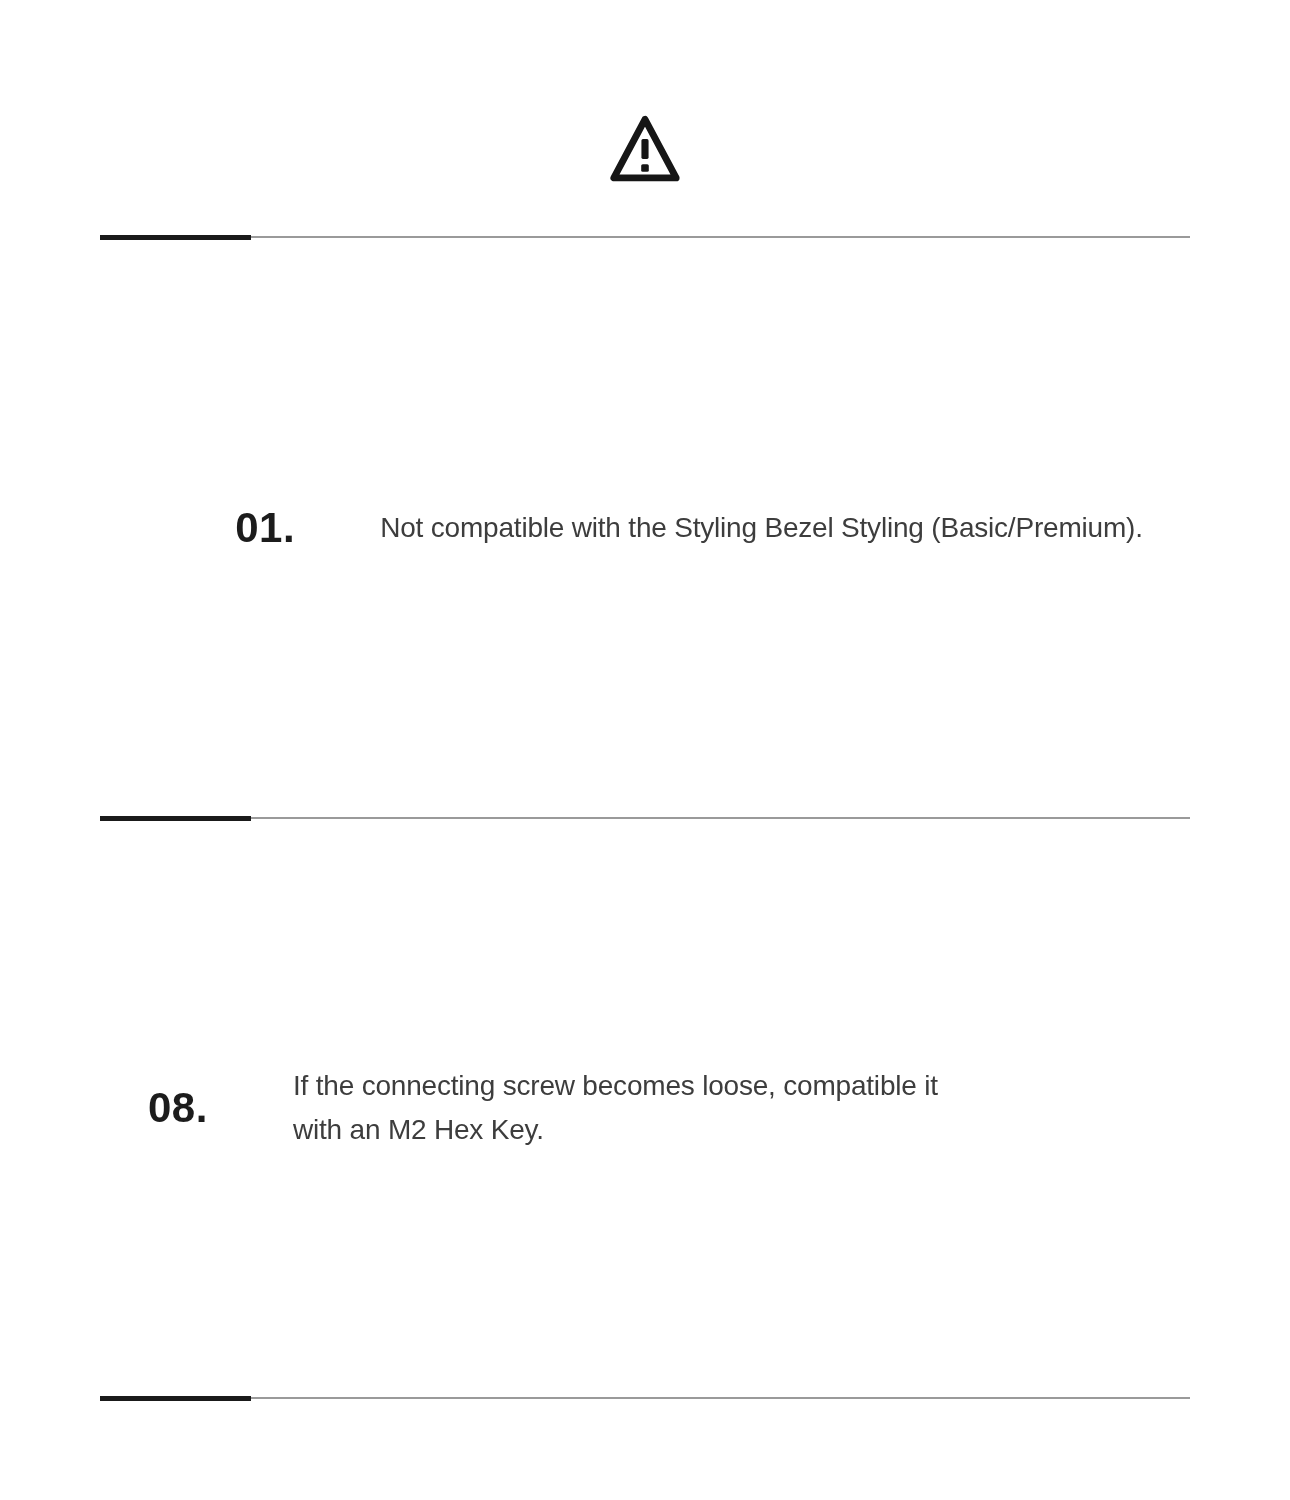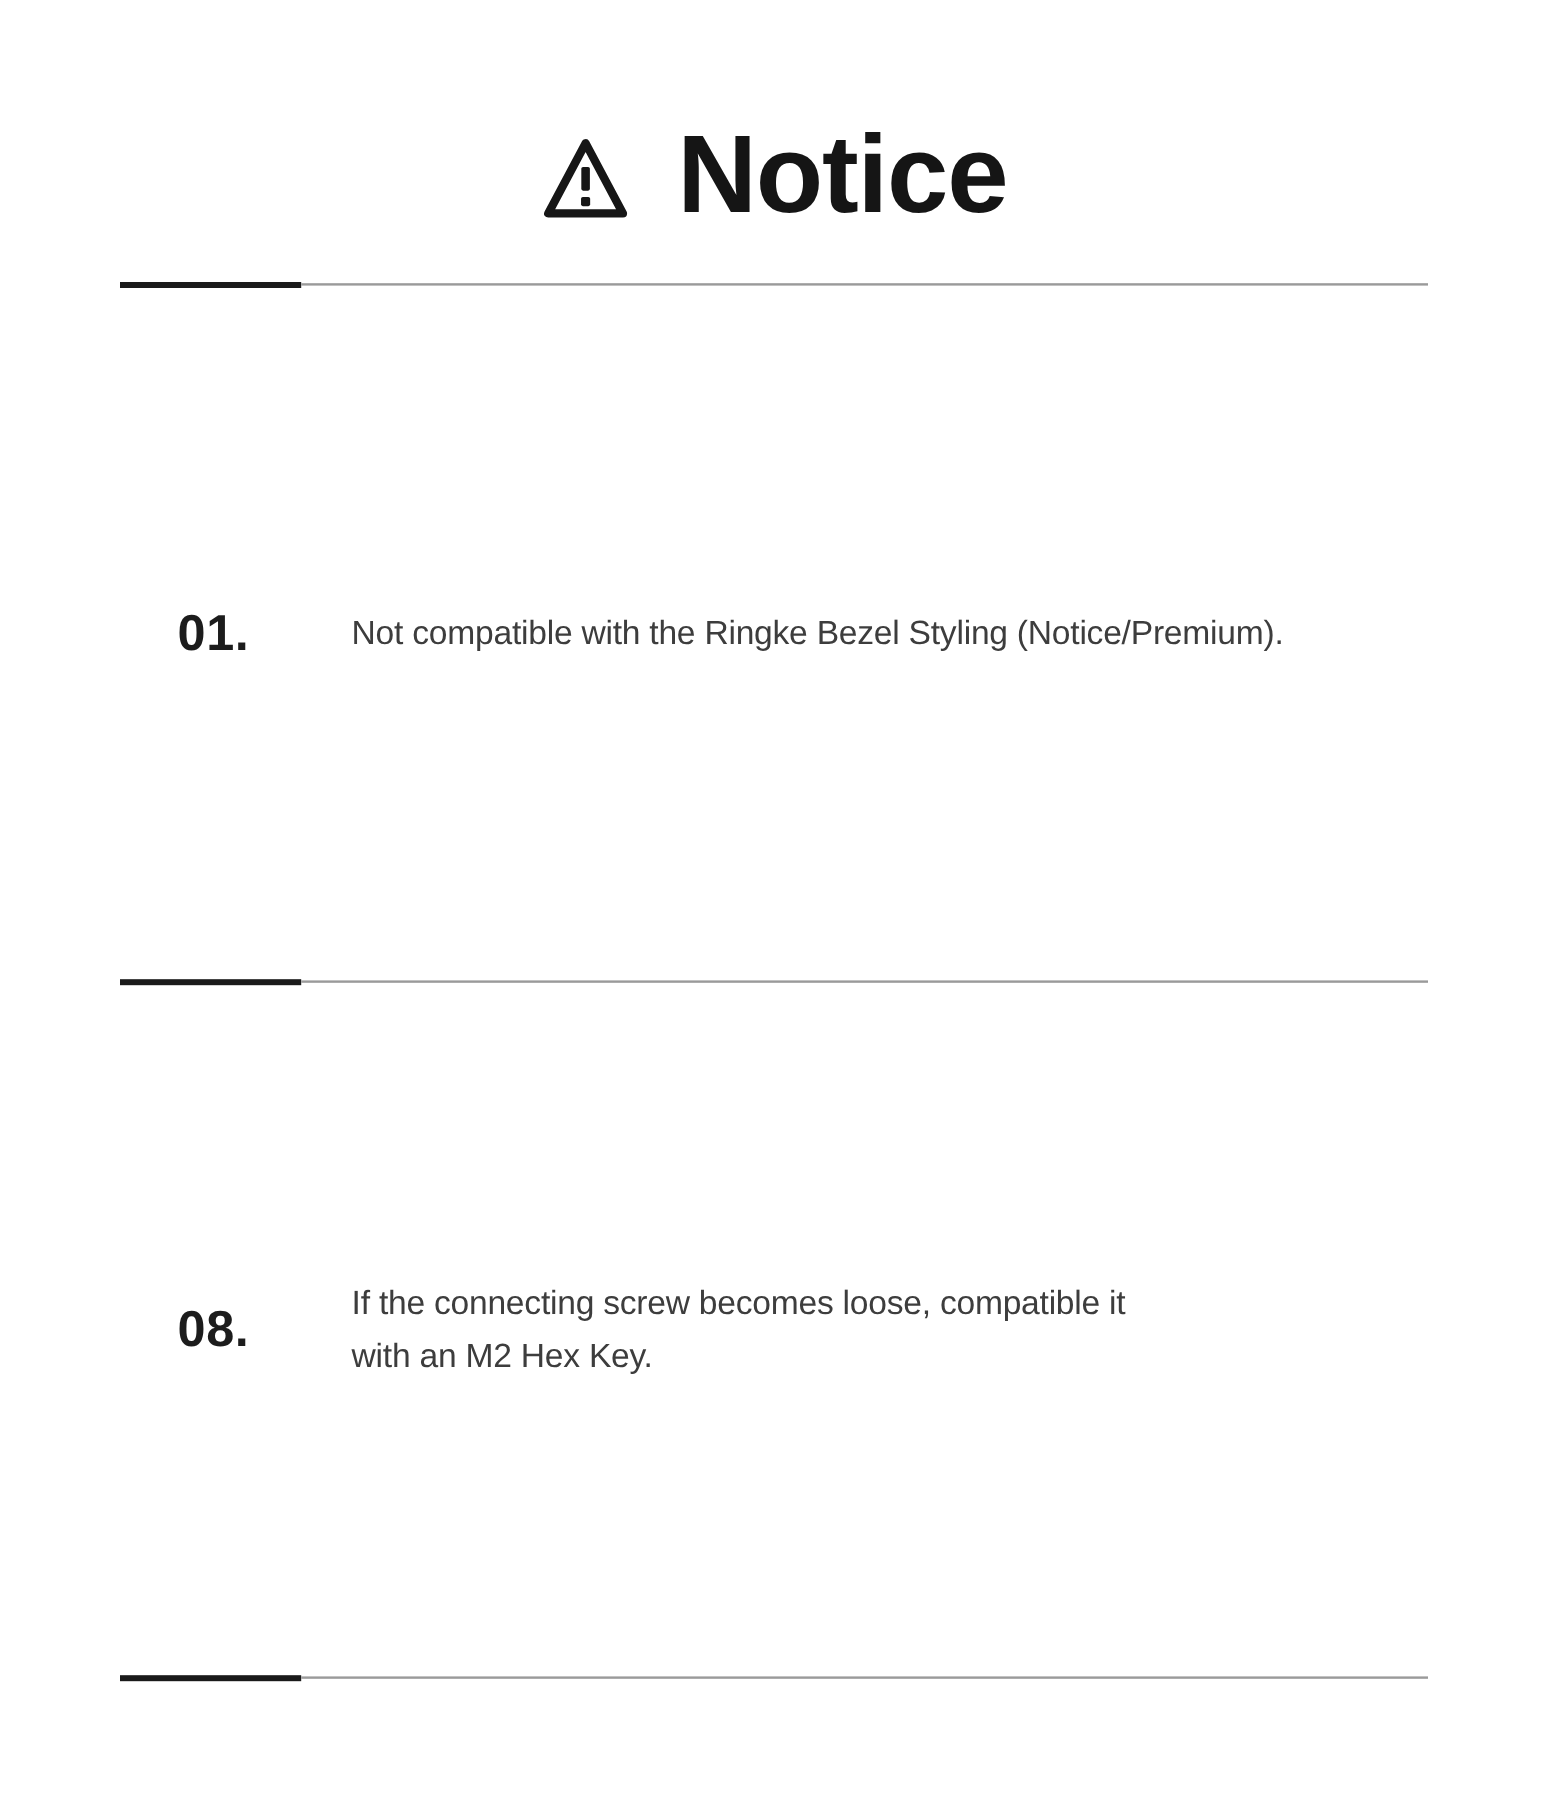--- a/index.html
+++ b/index.html
@@ -68,21 +68,21 @@
   .divider-2 { top: 815px; }
   .divider-3 { top: 1395px; }
   
   .item-row {
     position: absolute;
     left: 148px;
     right: 60px;
     display: flex;
     align-items: center;
   }
-  .row-1 { top: 237px; height: 581px; }
+  .row-1 { top: 237px; height: 581px; justify-content: center; }
   .row-2 { top: 818px; height: 580px; }
   .item-number {
     flex: 0 0 145px;
     font-size: 42px;
     font-weight: bold;
     color: var(--c-number);
     letter-spacing: 0.5px;
   }
   .item-text {
     font-size: 28px;
@@ -98,31 +98,30 @@
 <div class="page">
 
   <header class="header">
     <span class="warn-icon">
       <svg viewBox="0 0 100 96" xmlns="http://www.w3.org/2000/svg" aria-hidden="true">
         <path d="M50 9 L9 86 L91 86 Z" fill="none" stroke="#161616" stroke-width="9" stroke-linejoin="round" stroke-linecap="round"></path>
         <rect x="45.3" y="35" width="9.4" height="26" rx="2" fill="#161616"></rect>
         <rect x="45" y="68" width="10" height="10" rx="2" fill="#161616"></rect>
       </svg>
     </span>
-    <h1 class="title">Notice</h1>
   </header>
 
   <div class="divider divider-1">
     <span class="thick"></span>
     <span class="thin"></span>
   </div>
 
   <section class="item-row row-1">
     <div class="item-number">01.</div>
-    <div class="item-text">Not compatible with the Ringke Bezel Styling (Notice/Premium).</div>
+    <div class="item-text">Not compatible with the Styling Bezel Styling (Basic/Premium).</div>
   </section>
 
   <div class="divider divider-2">
     <span class="thick"></span>
     <span class="thin"></span>
   </div>
 
   <section class="item-row row-2">
     <div class="item-number">08.</div>
     <div class="item-text">If the connecting screw becomes loose, compatible it

